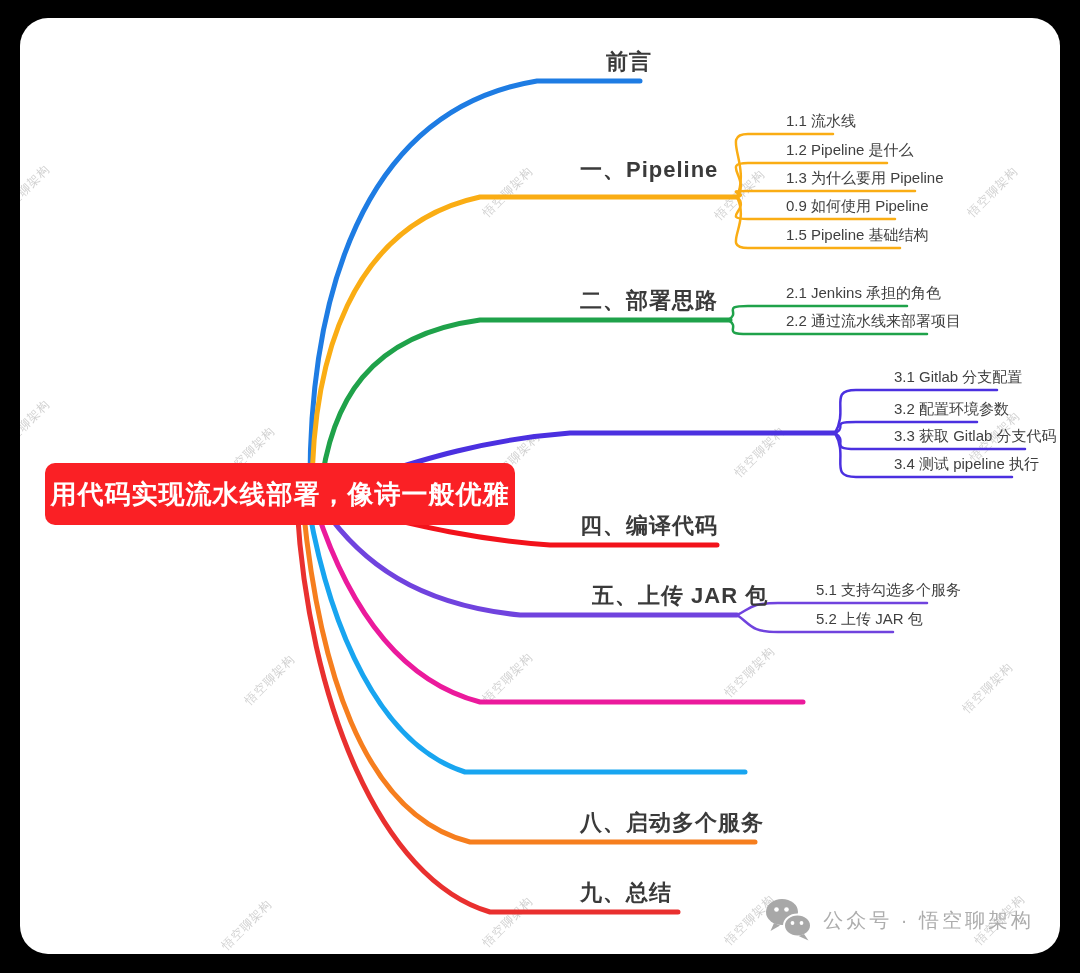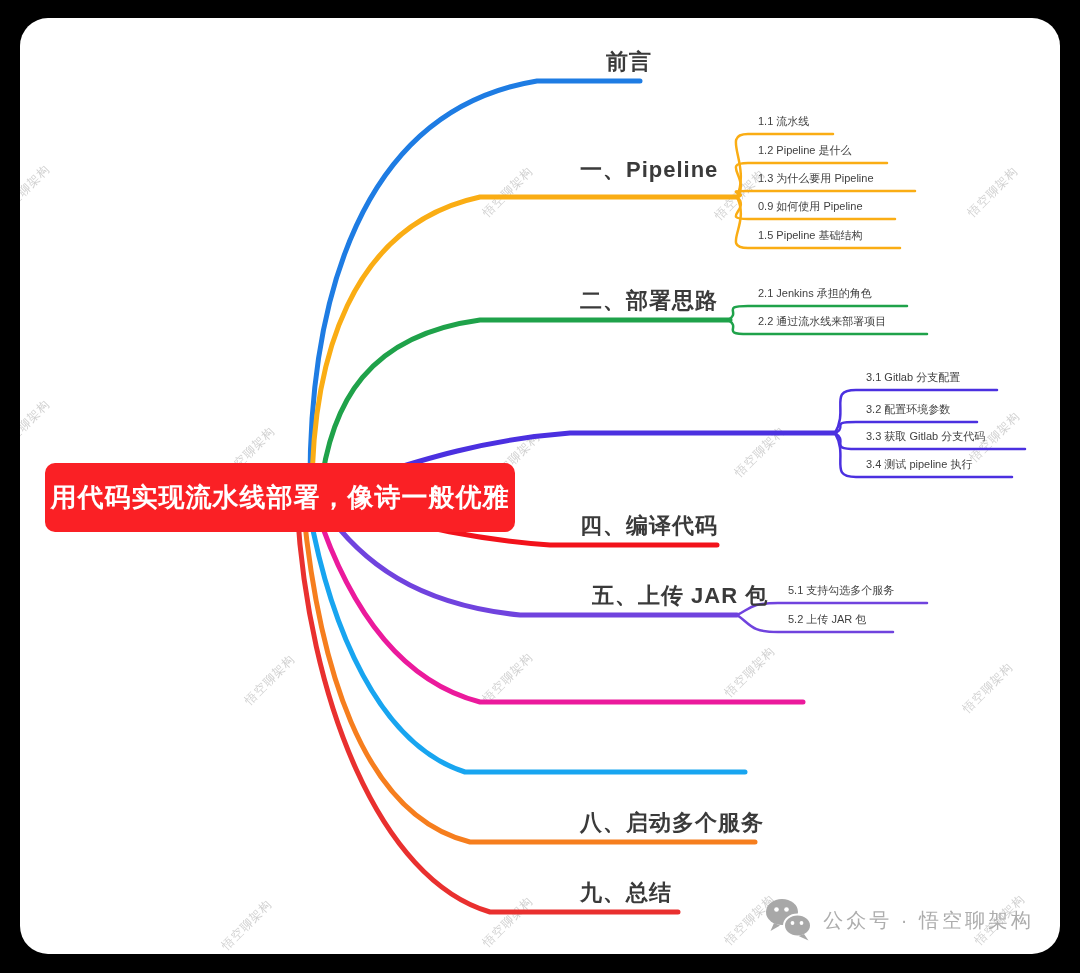--- a/index.html
+++ b/index.html
@@ -25,22 +25,22 @@
   }
   #mm-svg{position:absolute;left:0;top:0;z-index:2;}
   #label-layer{position:absolute;inset:0;z-index:3;}
   .main-label{
     position:absolute;
     font-size:22px;font-weight:700;color:#3a3a3a;
     white-space:nowrap;letter-spacing:1px;line-height:26px;
   }
   .child-label{
     position:absolute;
-    font-size:11px;color:#3f3f3f;
-    white-space:nowrap;line-height:18px;
+    font-size:15px;color:#3f3f3f;
+    white-space:nowrap;line-height:18px;margin-left:28px;
   }
   .central{
     position:absolute;z-index:4;
     display:flex;align-items:center;justify-content:center;
     border-radius:10px;
     font-size:26px;font-weight:700;color:#fff;
     white-space:nowrap;letter-spacing:1px;
   }
   .footer{
     position:absolute;right:26px;bottom:12px;z-index:2;
@@ -116,21 +116,21 @@
       <div class="child-label" style="left: 846px; top: 409px;">3.3 获取 Gitlab 分支代码</div>
       <div class="child-label" style="left: 846px; top: 437px;">3.4 测试 pipeline 执行</div>
       <div class="main-label" style="left: 560px; top: 495px;">四、编译代码</div>
       <div class="main-label" style="left: 572px; top: 565px;">五、上传 JAR 包</div>
       <div class="child-label" style="left: 768px; top: 563px;">5.1 支持勾选多个服务</div>
       <div class="child-label" style="left: 768px; top: 592px;">5.2 上传 JAR 包</div>
       <div class="main-label" style="left: 560px; top: 792px;">八、启动多个服务</div>
       <div class="main-label" style="left: 560px; top: 862px;">九、总结</div>
     </div>
 
-  <div class="central" id="central-box" style="left: 25px; top: 445px; width: 470px; height: 69px; background: rgb(250, 32, 37); color: rgb(255, 255, 255);">用代码实现流水线部署，像诗一般优雅</div>
+  <div class="central" id="central-box" style="left: 25px; top: 445px; width: 470px; height: 62px; background: rgb(250, 32, 37); color: rgb(255, 255, 255);">用代码实现流水线部署，像诗一般优雅</div>
 
   <div class="footer">
     <span style="display:inline-flex;">
       <svg width="48" height="44" viewBox="0 0 48 44">
         <ellipse cx="17" cy="14" rx="16" ry="13" fill="#a8a8a8"></ellipse>
         <path d="M9 25 L5.5 33 L15 27.5 Z" fill="#a8a8a8"></path>
         <circle cx="11.5" cy="11.5" r="2.3" fill="#ffffff"></circle>
         <circle cx="21.5" cy="11.5" r="2.3" fill="#ffffff"></circle>
         <ellipse cx="32.5" cy="27.5" rx="13.5" ry="11" fill="#a8a8a8" stroke="#ffffff" stroke-width="2"></ellipse>
         <path d="M39 36 L43.5 42.5 L33.5 38 Z" fill="#a8a8a8"></path>

